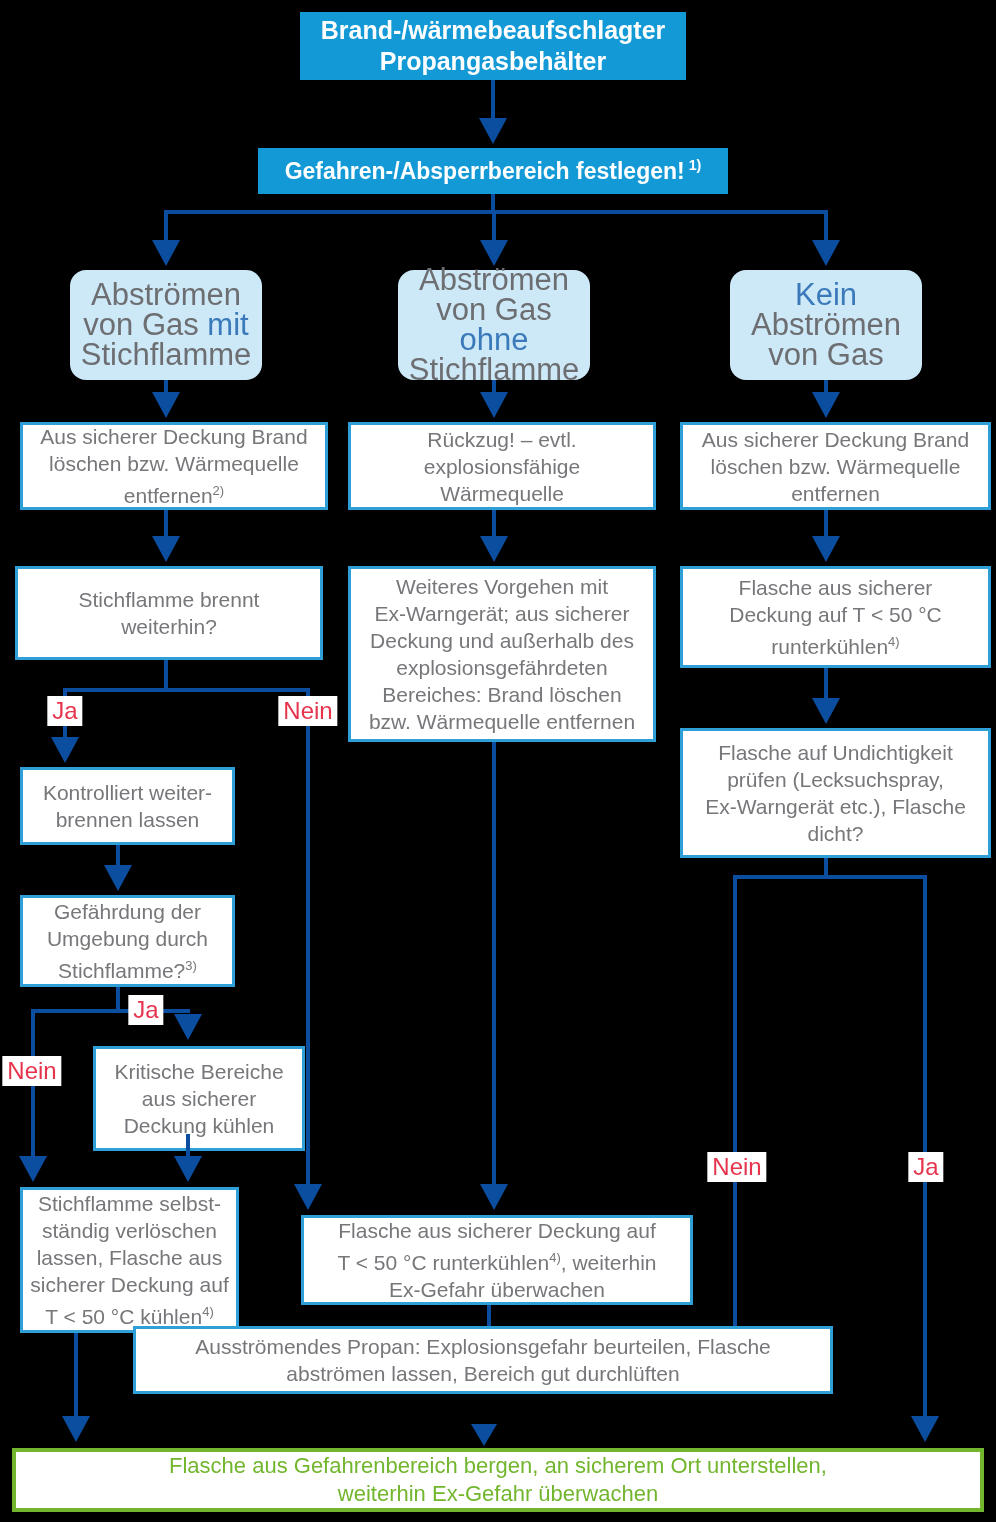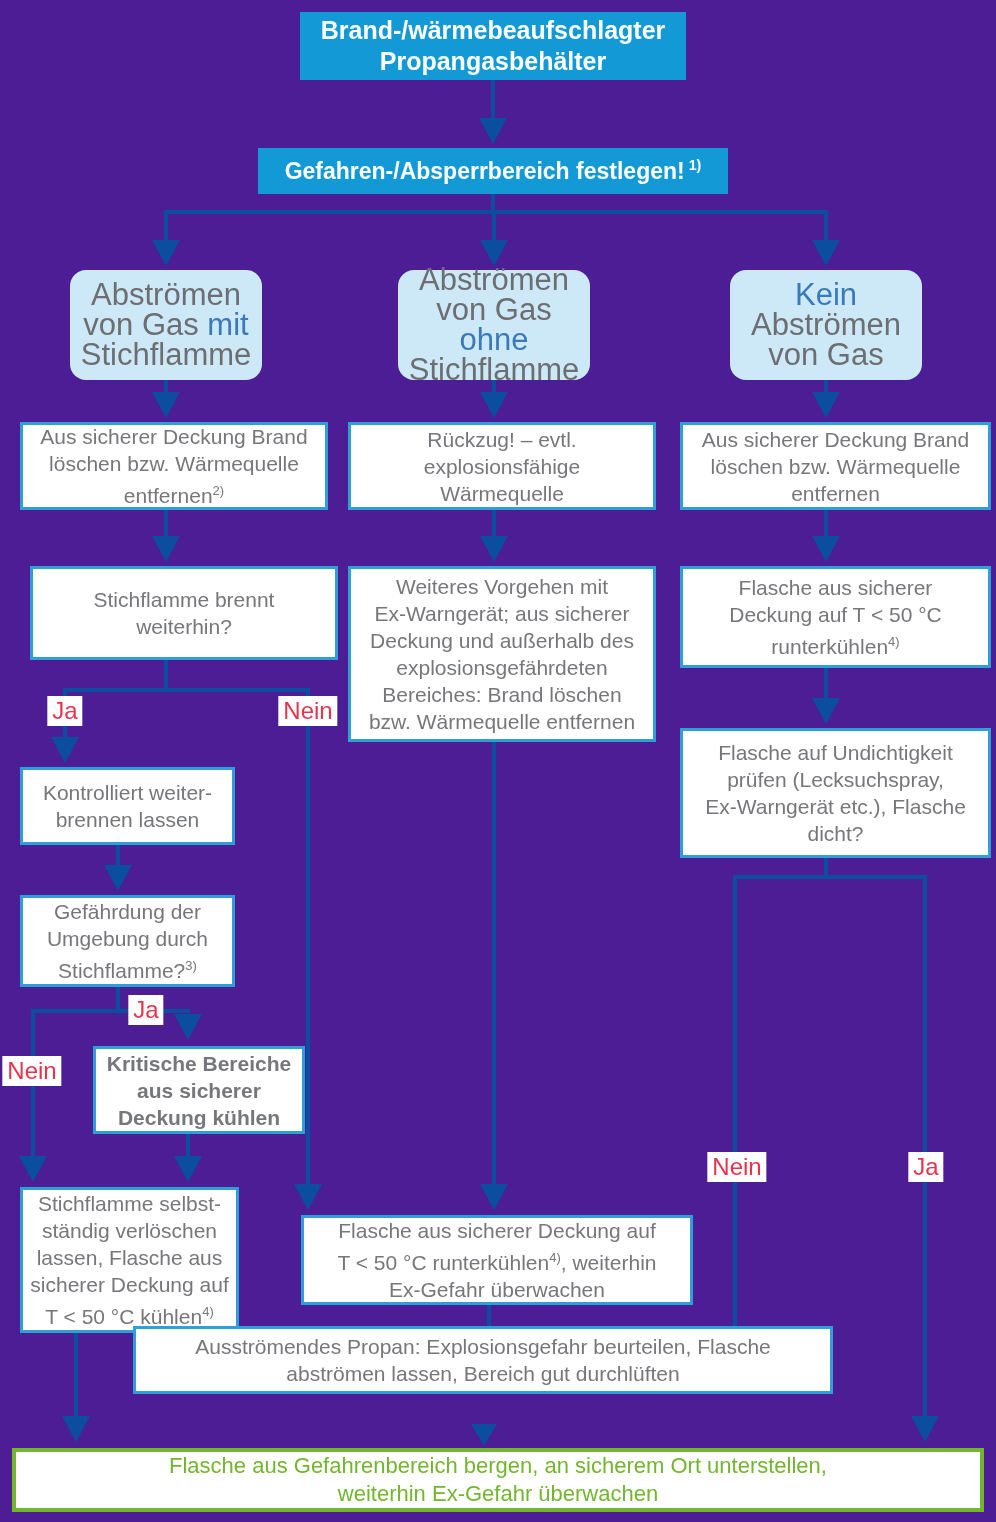--- a/index.html
+++ b/index.html
@@ -7,21 +7,21 @@
     --navy:#0b4d9e;
     --light:#cde9f7;
     --bord:#2f9fd8;
     --gray:#76777a;
     --accent:#3a79ba;
     --red:#e7344d;
     --green:#72b62e;
   }
   html,body{margin:0;padding:0;background:#fff;}
   .canvas{
-    position:relative;width:996px;height:1522px;background:#4c1d95;overflow:hidden;
+    position:relative;width:996px;height:1522px;background:#000000;overflow:hidden;
     font-family:"Liberation Sans","DejaVu Sans",sans-serif;
   }
   .bx{position:absolute;box-sizing:border-box;display:flex;align-items:center;justify-content:center;text-align:center;}
   .solid{background:var(--blue);color:#fff;font-weight:bold;}
   .solid sup{margin-left:4px;}
   .outline{background:#fff;border:3px solid var(--bord);color:var(--gray);font-size:21px;line-height:27px;margin-left:8px;}
   .round{background:var(--light);border-radius:16px;color:#6d6e71;font-size:31px;line-height:30px;align-items:center;}
   .acc{color:var(--accent);font-weight:normal;}
   .greenbx{background:#fff;border:4px solid var(--green);color:var(--green);font-size:22px;line-height:28px;}
   .vl{position:absolute;width:4px;background:var(--navy);}
@@ -84,21 +84,21 @@
     <div><span>Aus sicherer Deckung Brand</span><br><span>löschen bzw. Wärmequelle</span><br><span>entfernen</span></div>
   </div>
 
   <div class="vl" style="left:164px;top:510px;height:26px;"></div>
   <div class="vl" style="left:492px;top:510px;height:26px;"></div>
   <div class="vl" style="left:824px;top:510px;height:26px;"></div>
   <div class="ah" style="left:152px;top:536px;"></div>
   <div class="ah" style="left:480px;top:536px;"></div>
   <div class="ah" style="left:812px;top:536px;"></div>
 
-  <div class="bx outline" style="left:22px;top:566px;width:308px;height:94px;">
+  <div class="bx outline" style="left:7px;top:566px;width:308px;height:94px;">
     <div><span>Stichflamme brennt</span><br><span>weiterhin?</span></div>
   </div>
   <div class="bx outline" style="left:340px;top:566px;width:308px;height:176px;">
     <div><span>Weiteres Vorgehen mit</span><br><span>Ex-Warngerät; aus sicherer</span><br><span>Deckung und außerhalb des</span><br><span>explosionsgefährdeten</span><br><span>Bereiches: Brand löschen</span><br><span>bzw. Wärmequelle entfernen</span></div>
   </div>
   <div class="bx outline" style="left:672px;top:566px;width:311px;height:102px;align-items:center;">
     <div><span>Flasche aus sicherer</span><br><span>Deckung auf T &lt; 50 °C</span><br><span>runterkühlen</span><sup>4)</sup></div>
   </div>
 
   <div class="vl" style="left:164px;top:660px;height:28px;"></div>
@@ -121,21 +121,21 @@
   </div>
 
   <div class="vl" style="left:116px;top:987px;height:22px;"></div>
   <div class="hl" style="left:31px;top:1009px;width:159px;"></div>
   <div class="vl" style="left:31px;top:1009px;height:147px;"></div>
   <div class="ah" style="left:19px;top:1156px;"></div>
   <div class="ah" style="left:174px;top:1014px;"></div>
   <div class="lbl" style="left:146px;top:995px;">Ja</div>
   <div class="lbl" style="left:32px;top:1056px;">Nein</div>
 
-  <div class="bx outline" style="left:85px;top:1046px;width:212px;height:88px;font-weight:bold;">
+  <div class="bx outline" style="left:85px;top:1046px;width:212px;height:105px;">
     <div><span>Kritische Bereiche</span><br><span>aus sicherer</span><br><span>Deckung kühlen</span></div>
   </div>
   <div class="vl" style="left:186px;top:1134px;height:22px;"></div>
   <div class="ah" style="left:174px;top:1156px;"></div>
 
   <div class="bx outline" style="left:12px;top:1187px;width:219px;height:146px;">
     <div><span>Stichflamme selbst-</span><br><span>ständig verlöschen</span><br><span>lassen, Flasche aus</span><br><span>sicherer Deckung auf</span><br><span>T &lt; 50 °C kühlen</span><sup>4)</sup></div>
   </div>
   <div class="vl" style="left:74px;top:1333px;height:83px;"></div>
   <div class="ah" style="left:62px;top:1416px;"></div>

